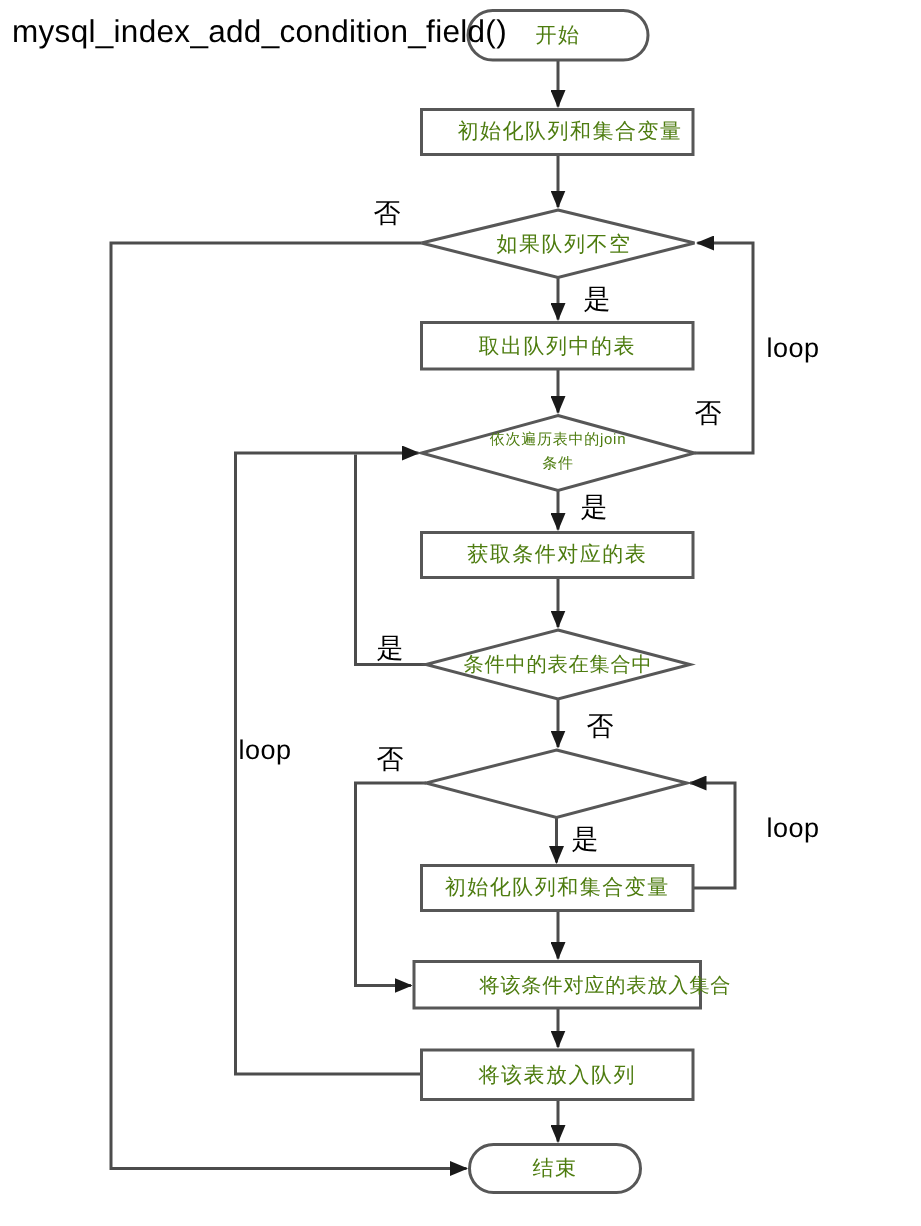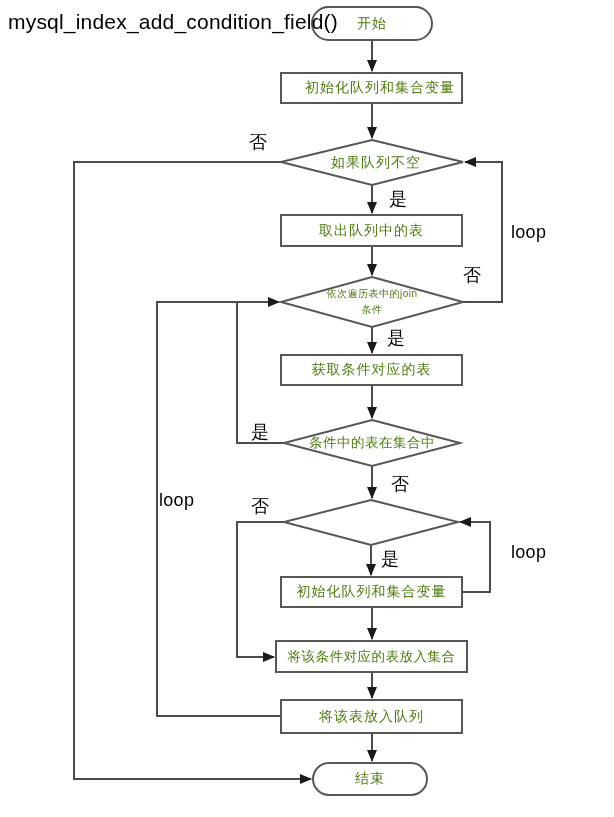--- a/index.html
+++ b/index.html
@@ -73,21 +73,21 @@
   <div class="nlabel" style="left:281px;top:73px;width:198px;height:30px;">初始化队列和集合变量</div>
   <div class="nlabel" style="left:285px;top:140px;width:182px;height:45px;">如果队列不空</div>
   <div class="nlabel" style="left:281px;top:215px;width:181px;height:31px;">取出队列中的表</div>
   <div class="nlabel two-line" style="left:281px;top:277px;width:182px;height:50px;">
     <span>依次遍历表中的join</span>
     <span>条件</span>
   </div>
   <div class="nlabel" style="left:281px;top:355px;width:181px;height:30px;">获取条件对应的表</div>
   <div class="nlabel small" style="left:284px;top:420px;width:176px;height:46px;">条件中的表在集合中</div>
   <div class="nlabel" style="left:281px;top:577px;width:181px;height:30px;">初始化队列和集合变量</div>
-  <div class="nlabel small" style="left:276px;top:641px;width:191px;height:31px;">将该条件对应的表放入集合</div>
+  <div class="nlabel small" style="left:276px;top:641px;width:191px;height:31px;padding-left:32px;">将该条件对应的表放入集合</div>
   <div class="nlabel" style="left:281px;top:700px;width:181px;height:33px;">将该表放入队列</div>
   <div class="nlabel" style="left:313px;top:763px;width:114px;height:32px;">结束</div>
 
   <div class="elabel" style="left:249px;top:130px;">否</div>
   <div class="elabel" style="left:389px;top:187px;">是</div>
   <div class="elabel latin" style="left:511px;top:222px;">loop</div>
   <div class="elabel" style="left:463px;top:263px;">否</div>
   <div class="elabel" style="left:387px;top:326px;">是</div>
   <div class="elabel" style="left:251px;top:420px;">是</div>
   <div class="elabel" style="left:391px;top:472px;">否</div>

